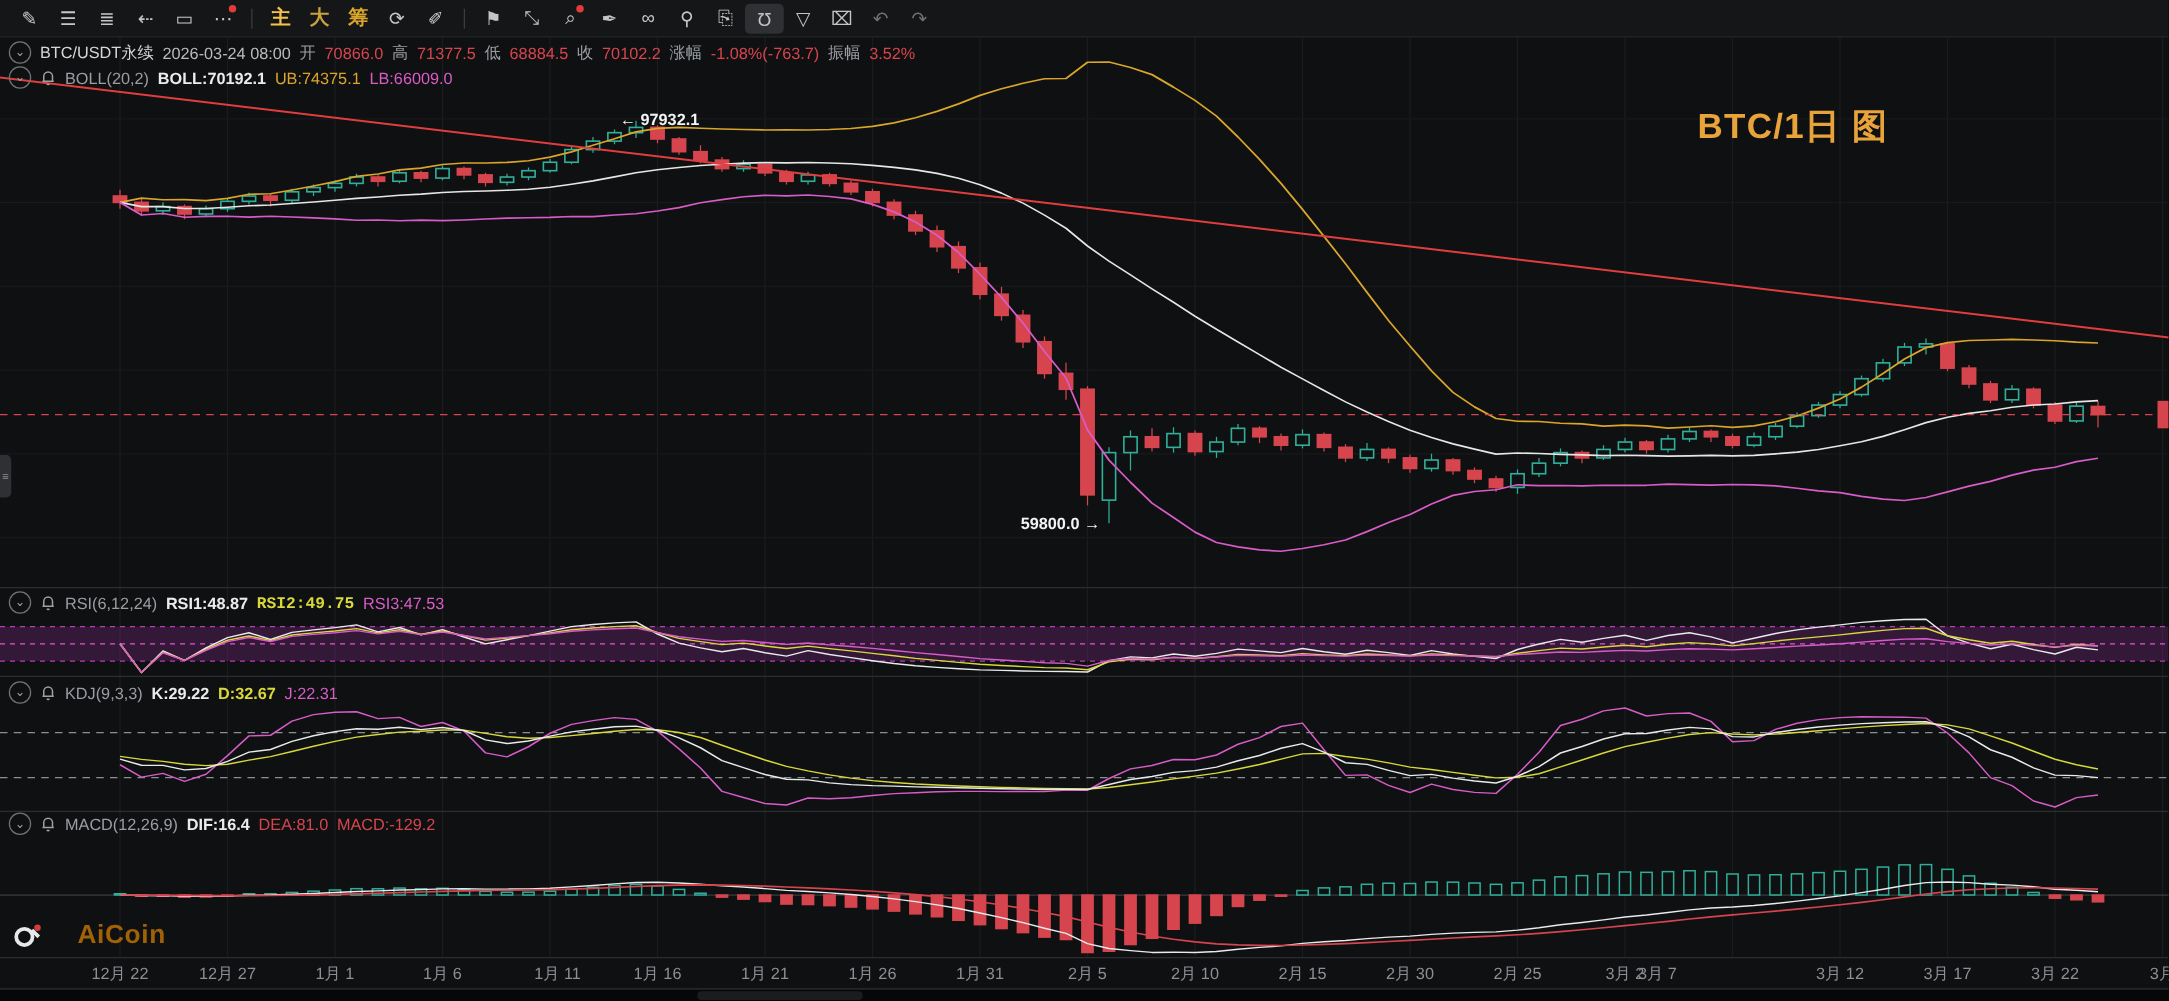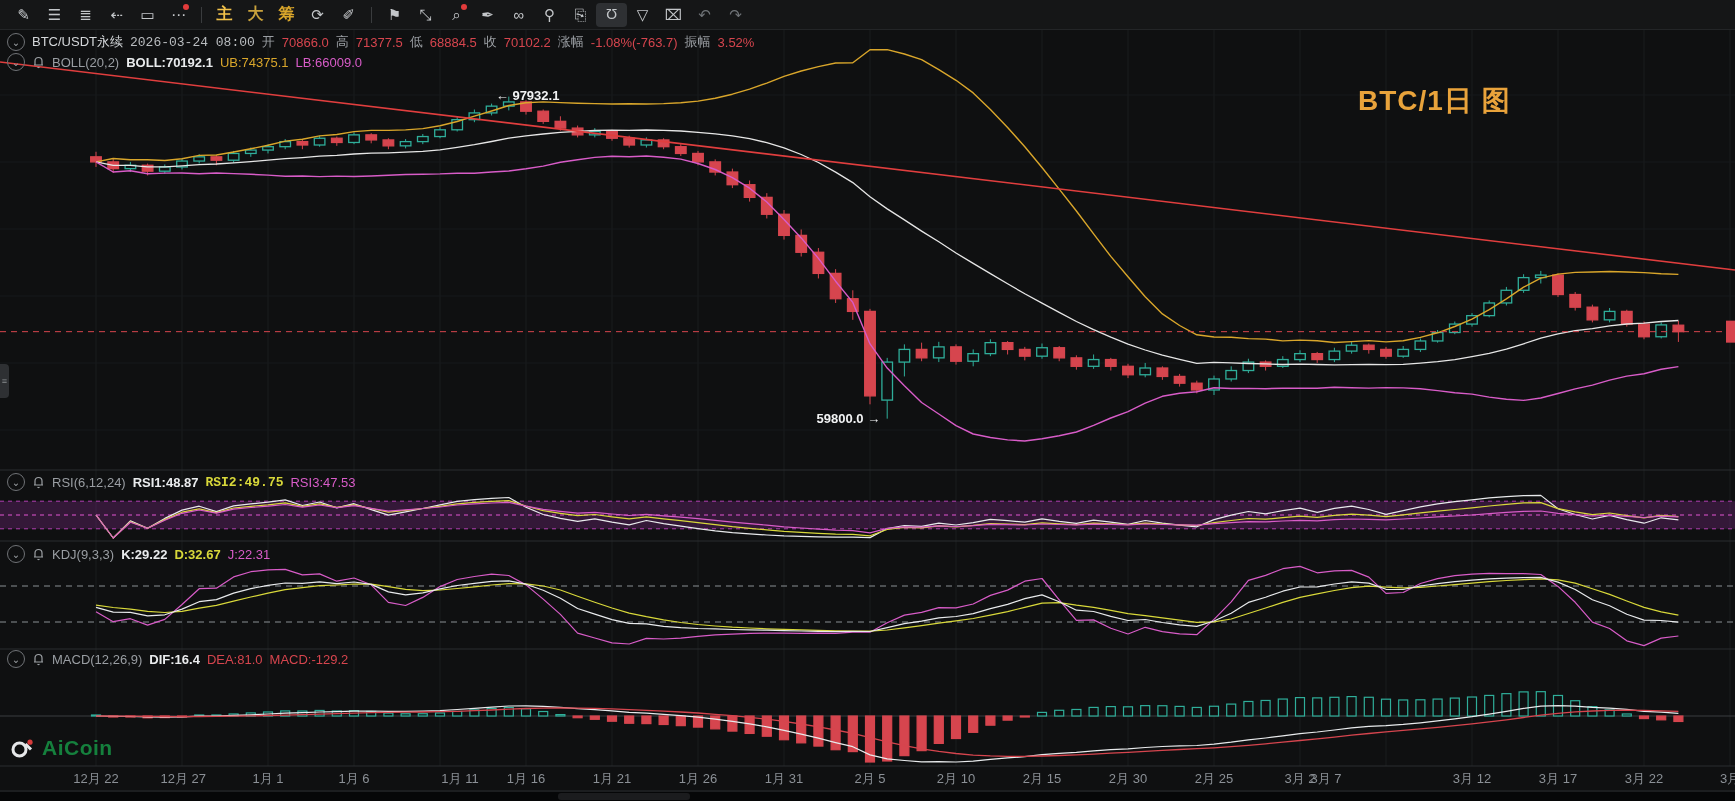--- a/index.html
+++ b/index.html
@@ -26,35 +26,35 @@
   .inforow{position:absolute;display:flex;align-items:center;gap:7px;font-size:13px;z-index:4;white-space:nowrap;}
   .circ{width:16px;height:16px;border:1px solid #6f7276;border-radius:50%;display:flex;
     align-items:center;justify-content:center;font-size:10px;color:#9da1a5;cursor:pointer;flex:0 0 auto;}
   .bell{display:flex;align-items:center;cursor:pointer;}
   .gray{color:#9a9ea3;}
   .wht{color:#e9ebed;font-weight:700;}
   .red{color:#d6454e;}
   .gold{color:#d9a62b;}
   .yel{color:#d8d83a;}
   .mag{color:#d85cc8;}
-  .dt{color:#b9bcbf;font-family:Liberation Mono, monospace;}
+  .dt{color:#b9bcbf;}
   .sym{color:#d4d7da;}
 
   .chart-title{position:absolute;left:1358px;top:82px;font-size:28px;font-weight:700;
     color:#e9a33b;letter-spacing:1px;z-index:4;}
   .anno{position:absolute;color:#f2f3f4;font-weight:700;font-size:13px;z-index:4;white-space:nowrap;}
   #anno-low{transform:translateX(-100%);}
 
   .xlabel{position:absolute;top:770px;width:70px;text-align:center;font-size:13px;color:#8b9096;z-index:3;}
 
   .bottombar{position:absolute;left:0;top:792px;width:1735px;height:9px;background:#060708;z-index:4;}
   .bseg{position:absolute;left:558px;width:132px;top:1px;height:7px;background:#1b1c1e;border-radius:3px;}
 
   .logo{position:absolute;left:10px;top:736px;display:flex;align-items:center;gap:5px;z-index:4;}
-  .logo .txt{font-size:21px;font-weight:700;color:#15803d;letter-spacing:.5px;}
+  .logo .txt{font-size:21px;font-weight:700;color:#a16207;letter-spacing:.5px;margin-left:20px;}
 
   .lefthandle{position:absolute;left:0;top:364px;width:9px;height:34px;background:#2e3033;
     border-radius:0 4px 4px 0;display:flex;align-items:center;justify-content:center;
     color:#8a8d90;font-size:9px;z-index:4;cursor:pointer;}
 </style>
 </head>
 <body>
 
 <div id="app">
 
@@ -526,24 +526,24 @@
   </div>
 
   <div class="lefthandle">≡</div>
 
   <div class="bottombar">
     <div class="bseg"></div>
   </div>
 
   <div id="xlabels">
       <span class="xlabel" style="left: 61px;">12月 22</span>
-      <span class="xlabel" style="left: 136px; text-align: right;">12月 27</span>
+      <span class="xlabel" style="left: 147px;">12月 27</span>
       <span class="xlabel" style="left: 233px;">1月 1</span>
       <span class="xlabel" style="left: 319px;">1月 6</span>
-      <span class="xlabel" style="left: 425px;">1月 11</span>
+      <span class="xlabel" style="left: 411px;">1月 11</span>
       <span class="xlabel" style="left: 491px;">1月 16</span>
       <span class="xlabel" style="left: 577px;">1月 21</span>
       <span class="xlabel" style="left: 663px;">1月 26</span>
       <span class="xlabel" style="left: 749px;">1月 31</span>
       <span class="xlabel" style="left: 835px;">2月 5</span>
       <span class="xlabel" style="left: 921px;">2月 10</span>
       <span class="xlabel" style="left: 1007px;">2月 15</span>
       <span class="xlabel" style="left: 1093px;">2月 30</span>
       <span class="xlabel" style="left: 1179px;">2月 25</span>
       <span class="xlabel" style="left: 1265px;">3月 2</span>

